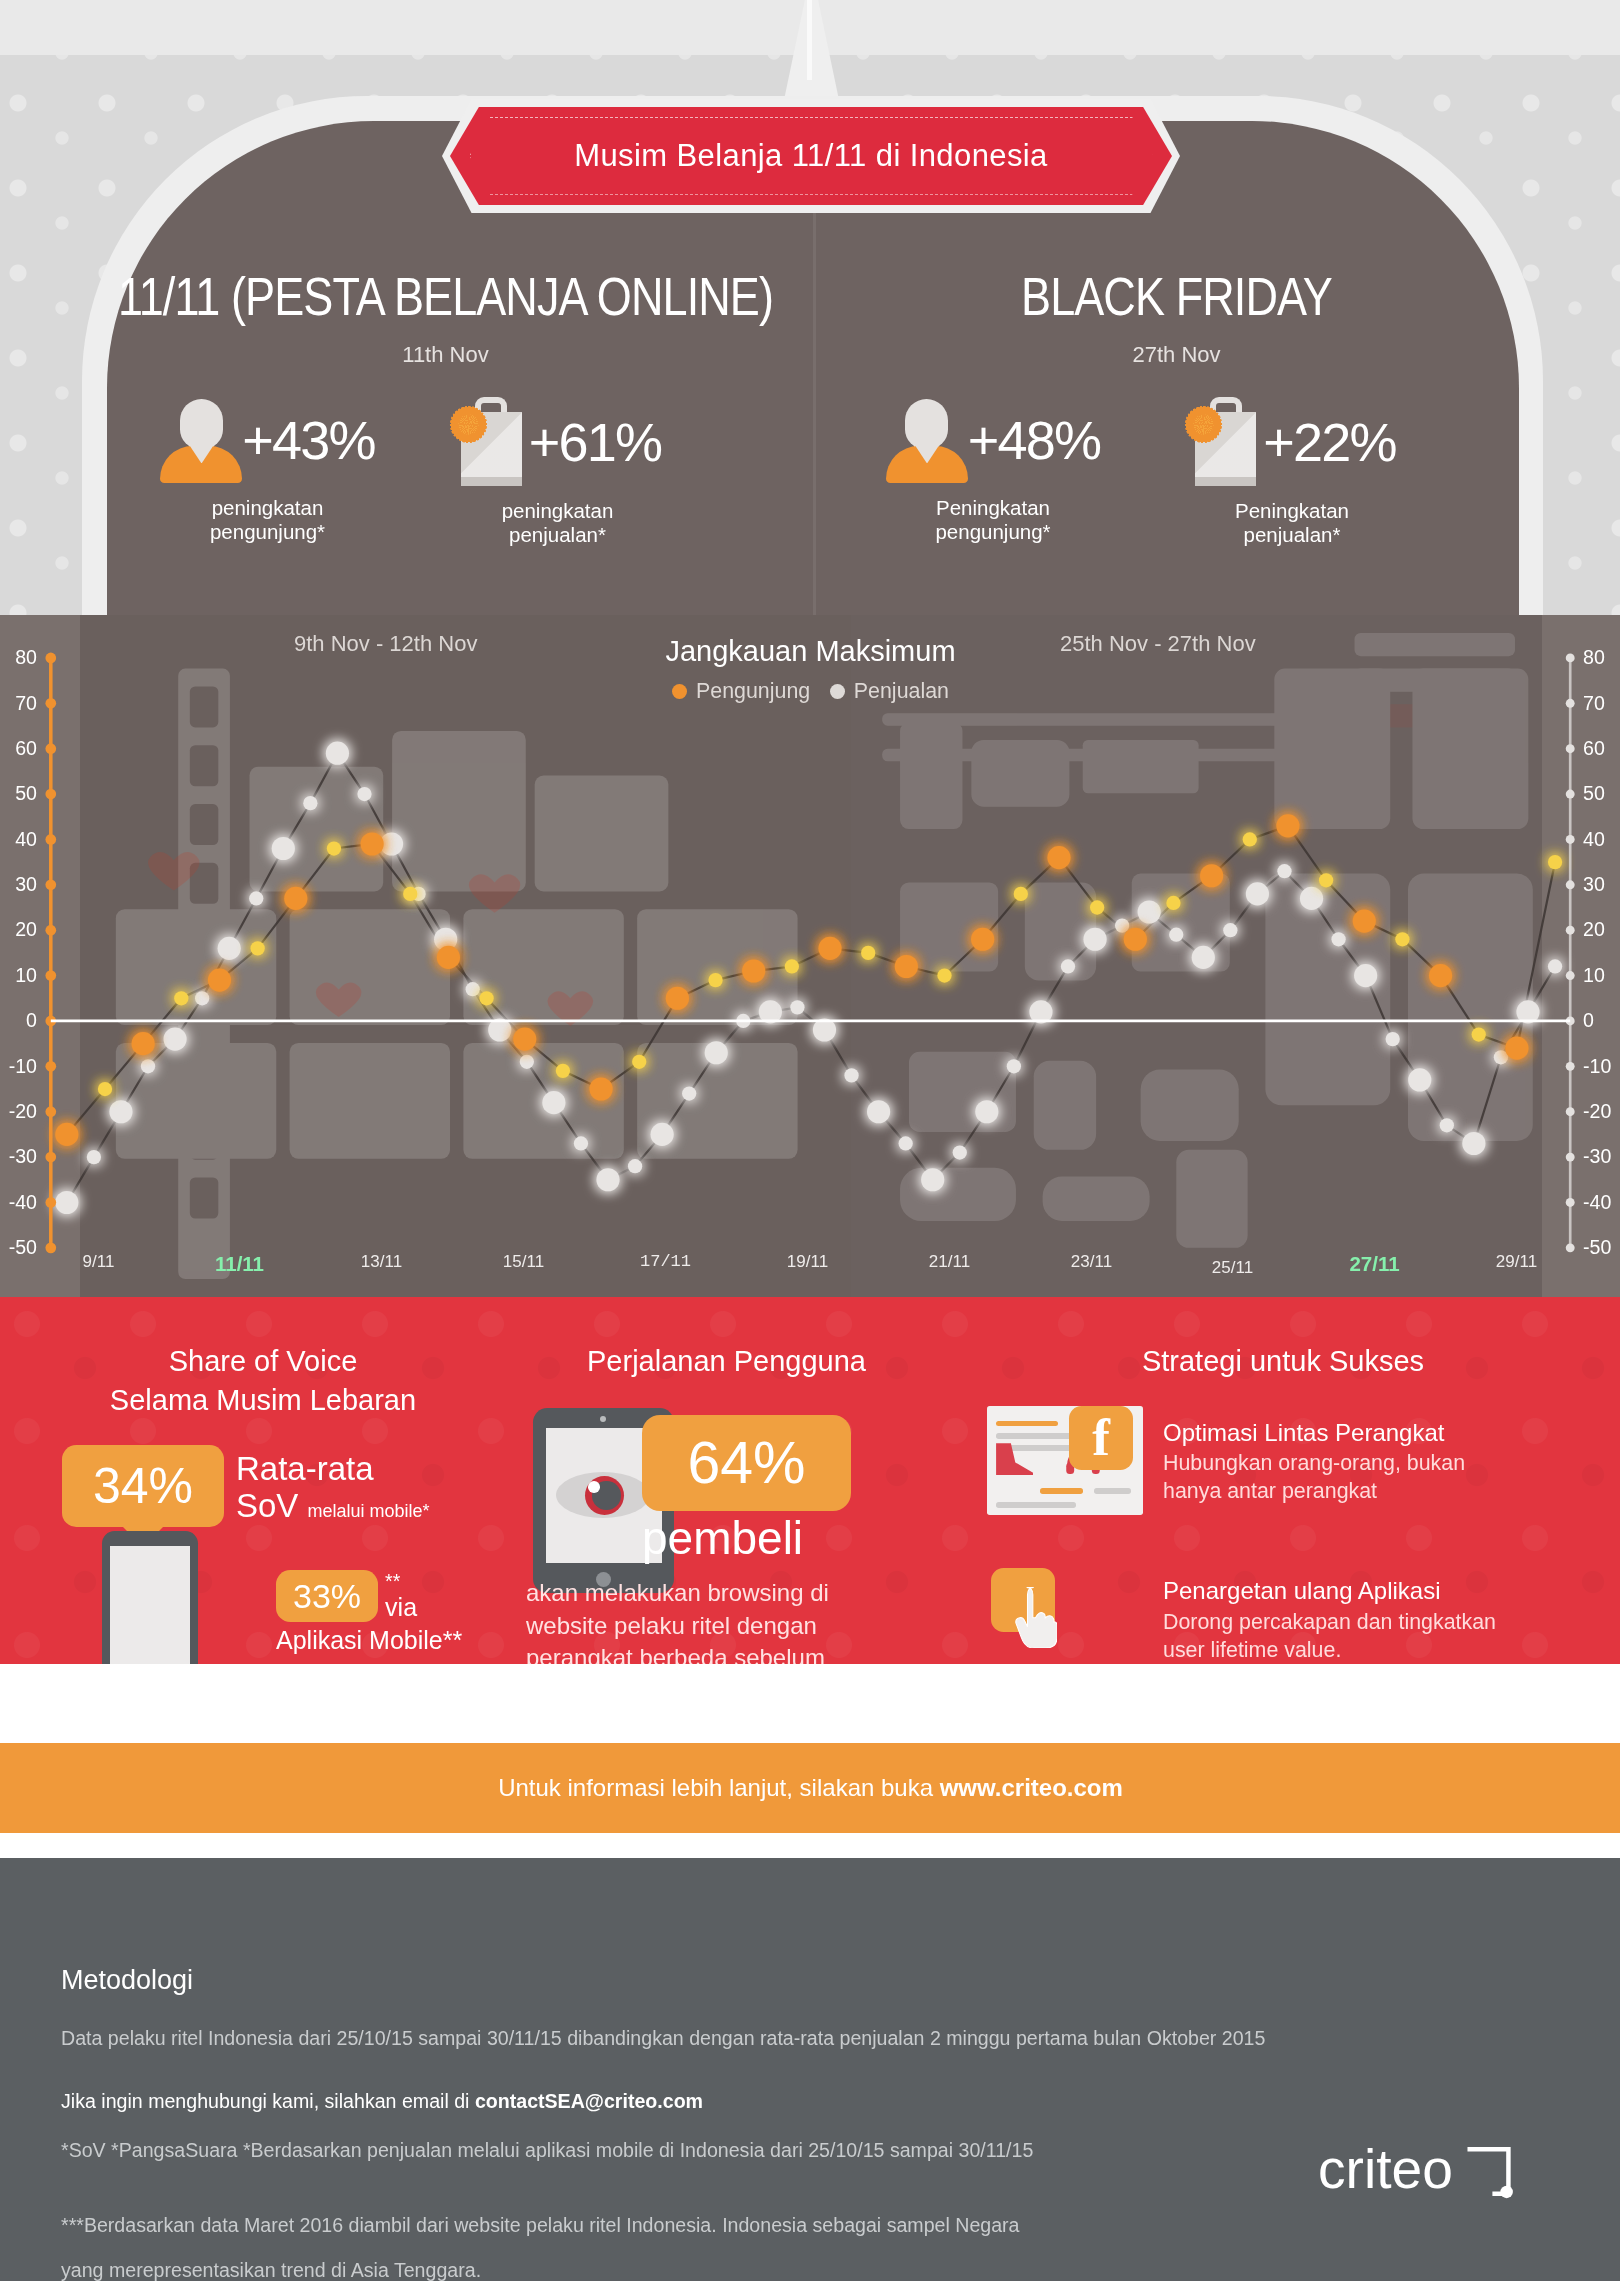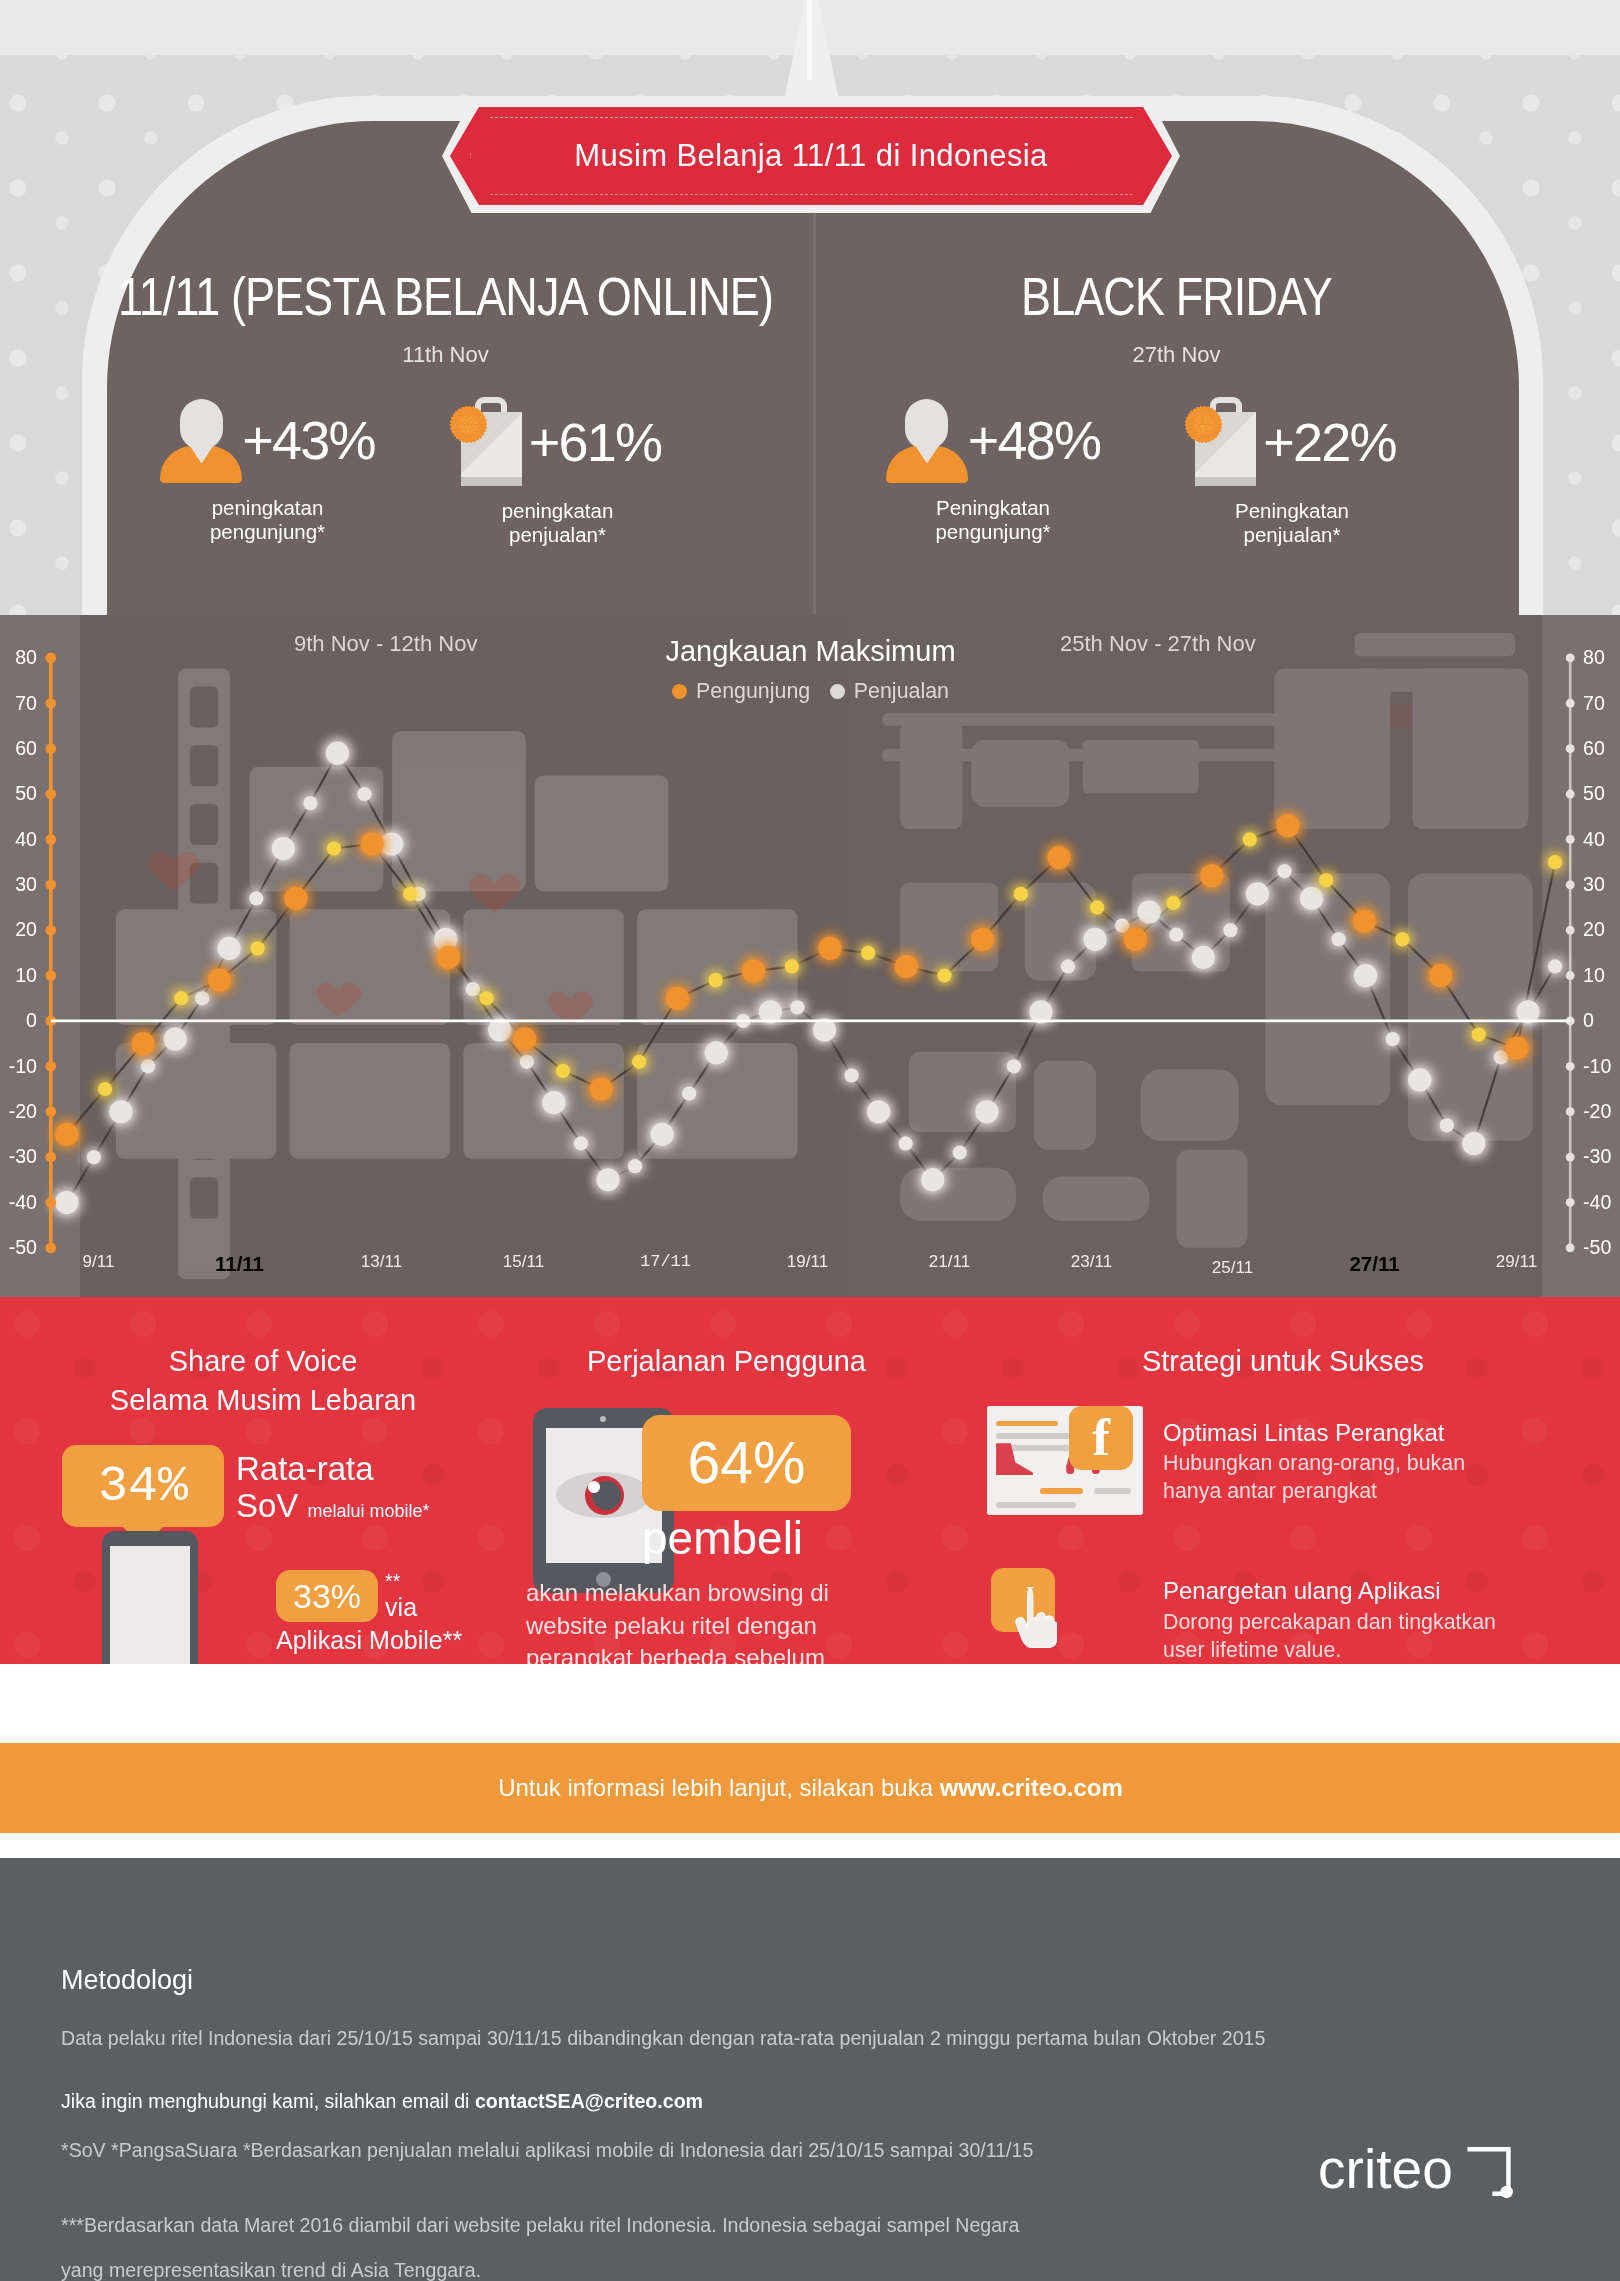--- a/index.html
+++ b/index.html
@@ -139,21 +139,21 @@
   .chart-title { position:absolute; left:0; right:0; top:19.6px; text-align:center;
       color:#fff; font-size:29px; font-weight:300; }
   .legend { position:absolute; left:0; right:0; top:64px; display:flex;
       justify-content:center; gap:19.6px; align-items:center; }
   .legend .li { display:flex; align-items:center; gap:9px; color:#ded9d6; font-size:21.4px; font-weight:300;}
   .legend .dot { width:15px; height:15px; border-radius:50%; }
 
   .axis-label { position:absolute; color:#fff; font-size:19.6px; font-weight:300; text-align:right; }
   .axis-label.r { text-align:left; }
   .xlabel { position:absolute; color:#efeceb; font-size:17px; font-weight:300; text-align:center; }
-  .xlabel.bold { font-weight:700; font-size:20.5px; color:#000000; }
+  .xlabel.bold { font-weight:700; font-size:20.5px; color:#86efac; }
 
   svg.plot { position:absolute; left:0; top:0; }
 
   
   .red-section {
     position:absolute; left:0; top:1297px; width:1621px; height:367px;
     background:#e2353f;
     overflow:hidden;
     padding-left:27px;
   }
@@ -611,21 +611,21 @@
 
   <div class="red-section">
     <div class="red-pattern"></div>
 
     <div class="red-col" style="left:40px; top:45px; width:446px;">
       <h3>
         <span>Share of Voice</span><br>
         <span>Selama Musim Lebaran</span>
       </h3>
       <div style="position:relative; height:285px; margin-top:25px;">
-        <div class="pct-bubble" style="position:absolute; left:22px; top:0; width:162px; height:82px; font-size:50px;font-family:Liberation Mono, monospace;">
+        <div class="pct-bubble" style="position:absolute; left:22px; top:0; width:162px; height:82px; font-size:50px;">
           <span>34%</span>
           <span class="tail"></span>
         </div>
         <div class="phone" style="position:absolute; left:62px; top:86px;">
           <div class="screen"></div>
             <div class="btn"></div>
         </div>
         <div style="position:absolute; left:196px; top:5.3px; width:250px;">
           <div style="font-size:33px; font-weight:300; line-height:1.12;">
             <span>Rata-rata</span><br>

